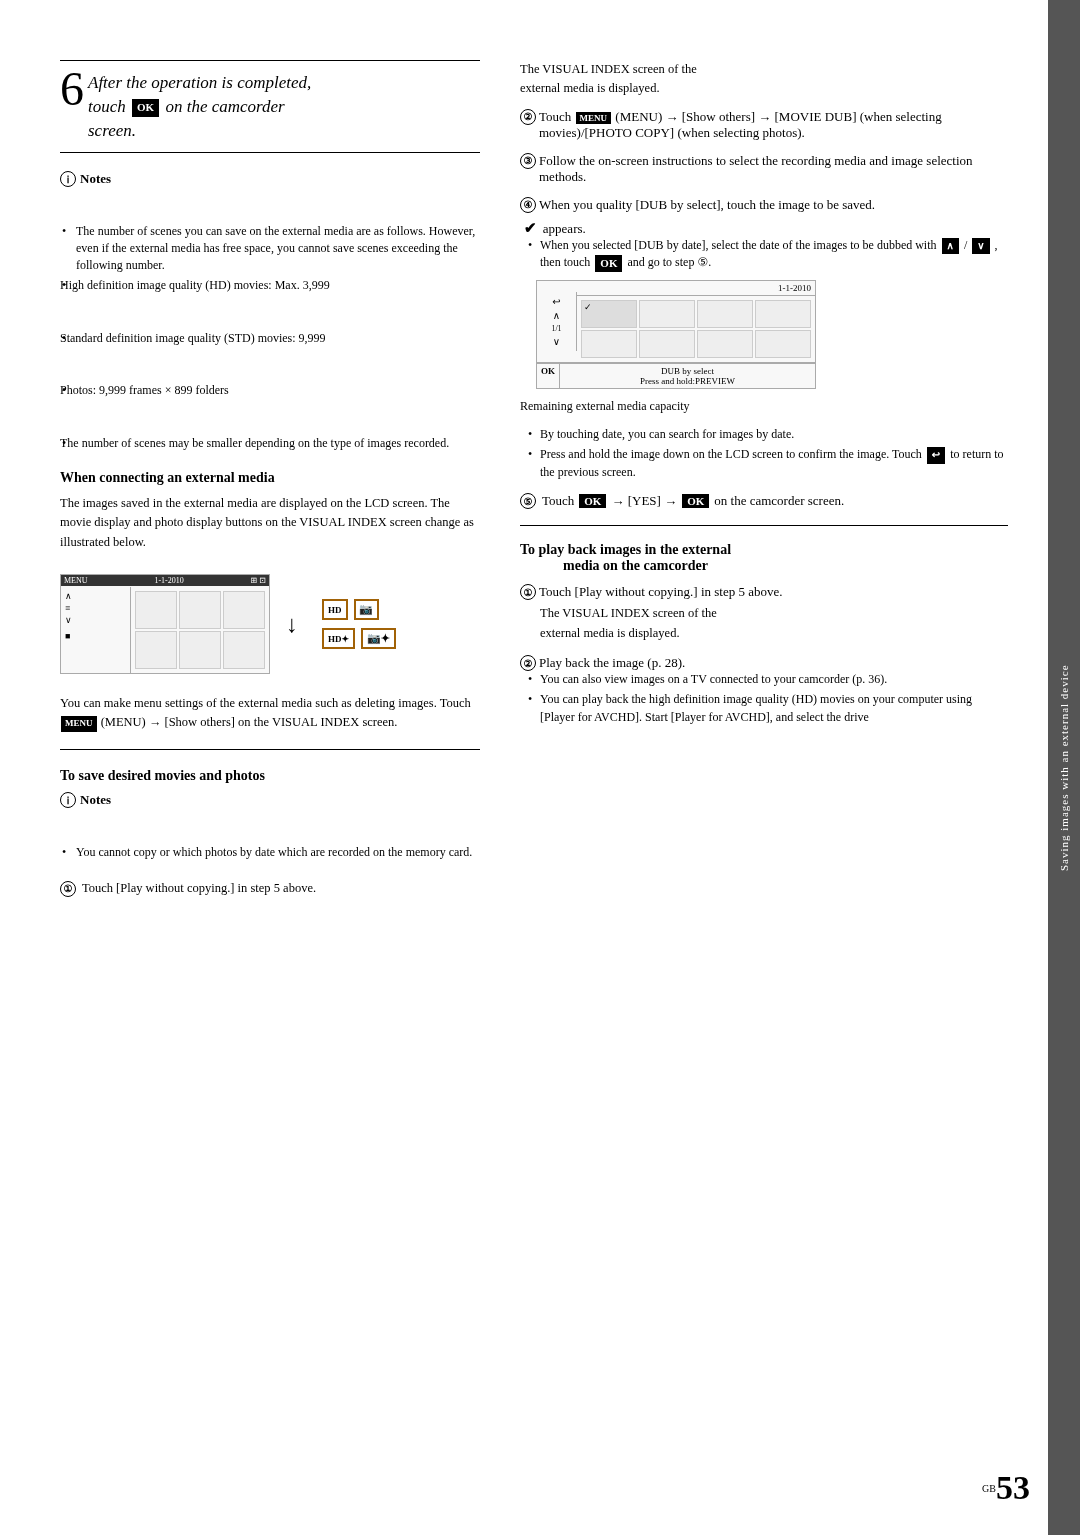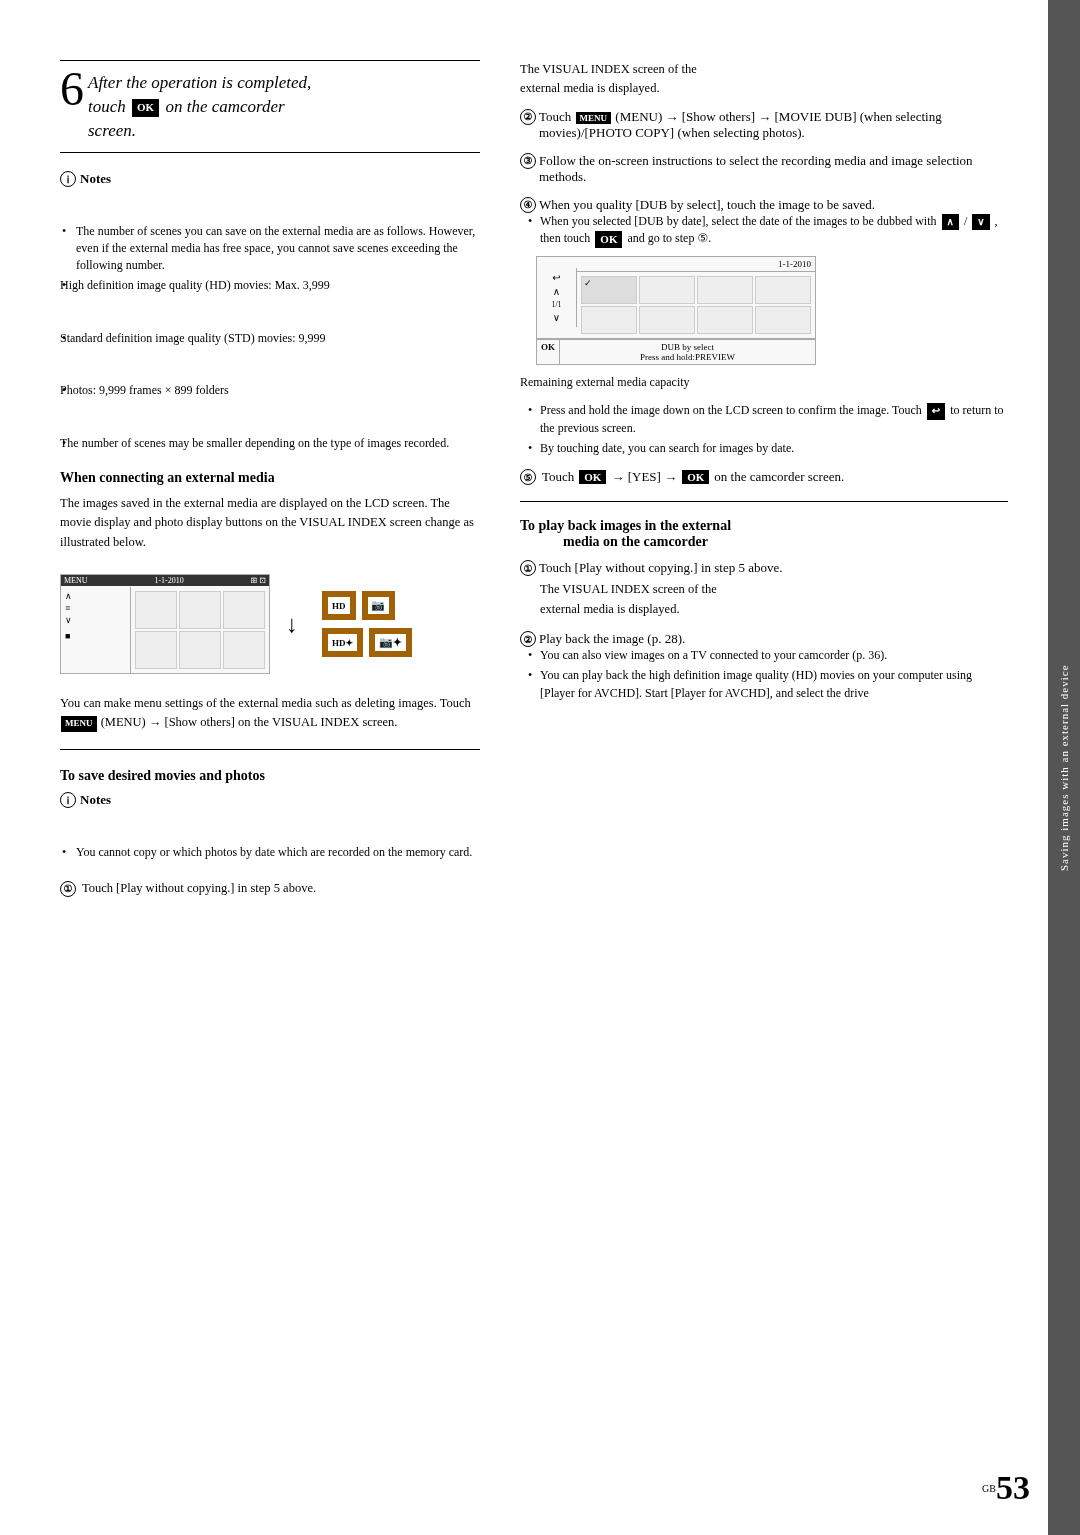--- a/index.html
+++ b/index.html
@@ -162,21 +162,21 @@
       left: 0;
       width: 100%;
       background: #333;
       color: white;
       font-size: 8px;
       padding: 1px 3px;
       display: flex;
       justify-content: space-between;
     }
     .icon-box {
-      border: 6px solid #a16207;
+      border: 2px solid #a16207;
       font-size: 10px;
       font-weight: bold;
       padding: 2px 4px;
       display: inline-flex;
       align-items: center;
       gap: 1px;
     }
     .hd-icon { font-size: 9px; font-weight: bold; }
     .camera-icon { font-size: 11px; }
     .right-icons {
@@ -440,20 +440,24 @@
           <span class="circle-num">③</span>
           <span style="flex:1;">Follow the on-screen instructions to select the recording media and image selection methods.</span>
         </div>
       </div>
 
       <div class="step-item">
         <div style="display:flex; align-items:flex-start;">
           <span class="circle-num">④</span>
           <span style="flex:1;">When you quality [DUB by select], touch the image to be saved.</span>
         </div>
+        <div style="margin-top:6px; padding-left:4px;">
+          <span class="checkmark">✔</span>
+          <span>appears.</span>
+        </div>
         <div class="sub-bullet">
           <span>When you selected [DUB by date], select the date of the images to be dubbed with</span>
           <span class="ok-badge" style="font-size:10px;">∧</span>
           <span> / </span>
           <span class="ok-badge" style="font-size:10px;">∨</span>
           <span>, then touch </span>
           <span class="ok-badge">OK</span>
           <span>and go to step ⑤.</span>
         </div>
 
@@ -483,26 +487,26 @@
             <div class="dub-bottom-left">OK</div>
             <div class="dub-bottom-right">
               <div>DUB by select</div>
               <div>Press and hold:PREVIEW</div>
             </div>
           </div>
         </div>
 
         <div class="body-text" style="margin-top:6px; font-size:12px;">Remaining external media capacity</div>
 
+        <div class="sub-bullet">By touching date, you can search for images by date.</div>
         <div class="sub-bullet">
           <span>Press and hold the image down on the LCD screen to confirm the image. Touch</span>
           <span class="ok-badge" style="font-size:10px;">↩</span>
           <span>to return to the previous screen.</span>
         </div>
-        <div class="sub-bullet">By touching date, you can search for images by date.</div>
       </div>
 
       <div class="step-item">
         <div style="display:flex; align-items:center; flex-wrap:wrap; gap:3px;">
           <span class="circle-num">⑤</span>
           <span>Touch </span>
           <span class="ok-badge">OK</span>
           <span> → [YES] → </span>
           <span class="ok-badge">OK</span>
           <span>on the camcorder screen.</span>

